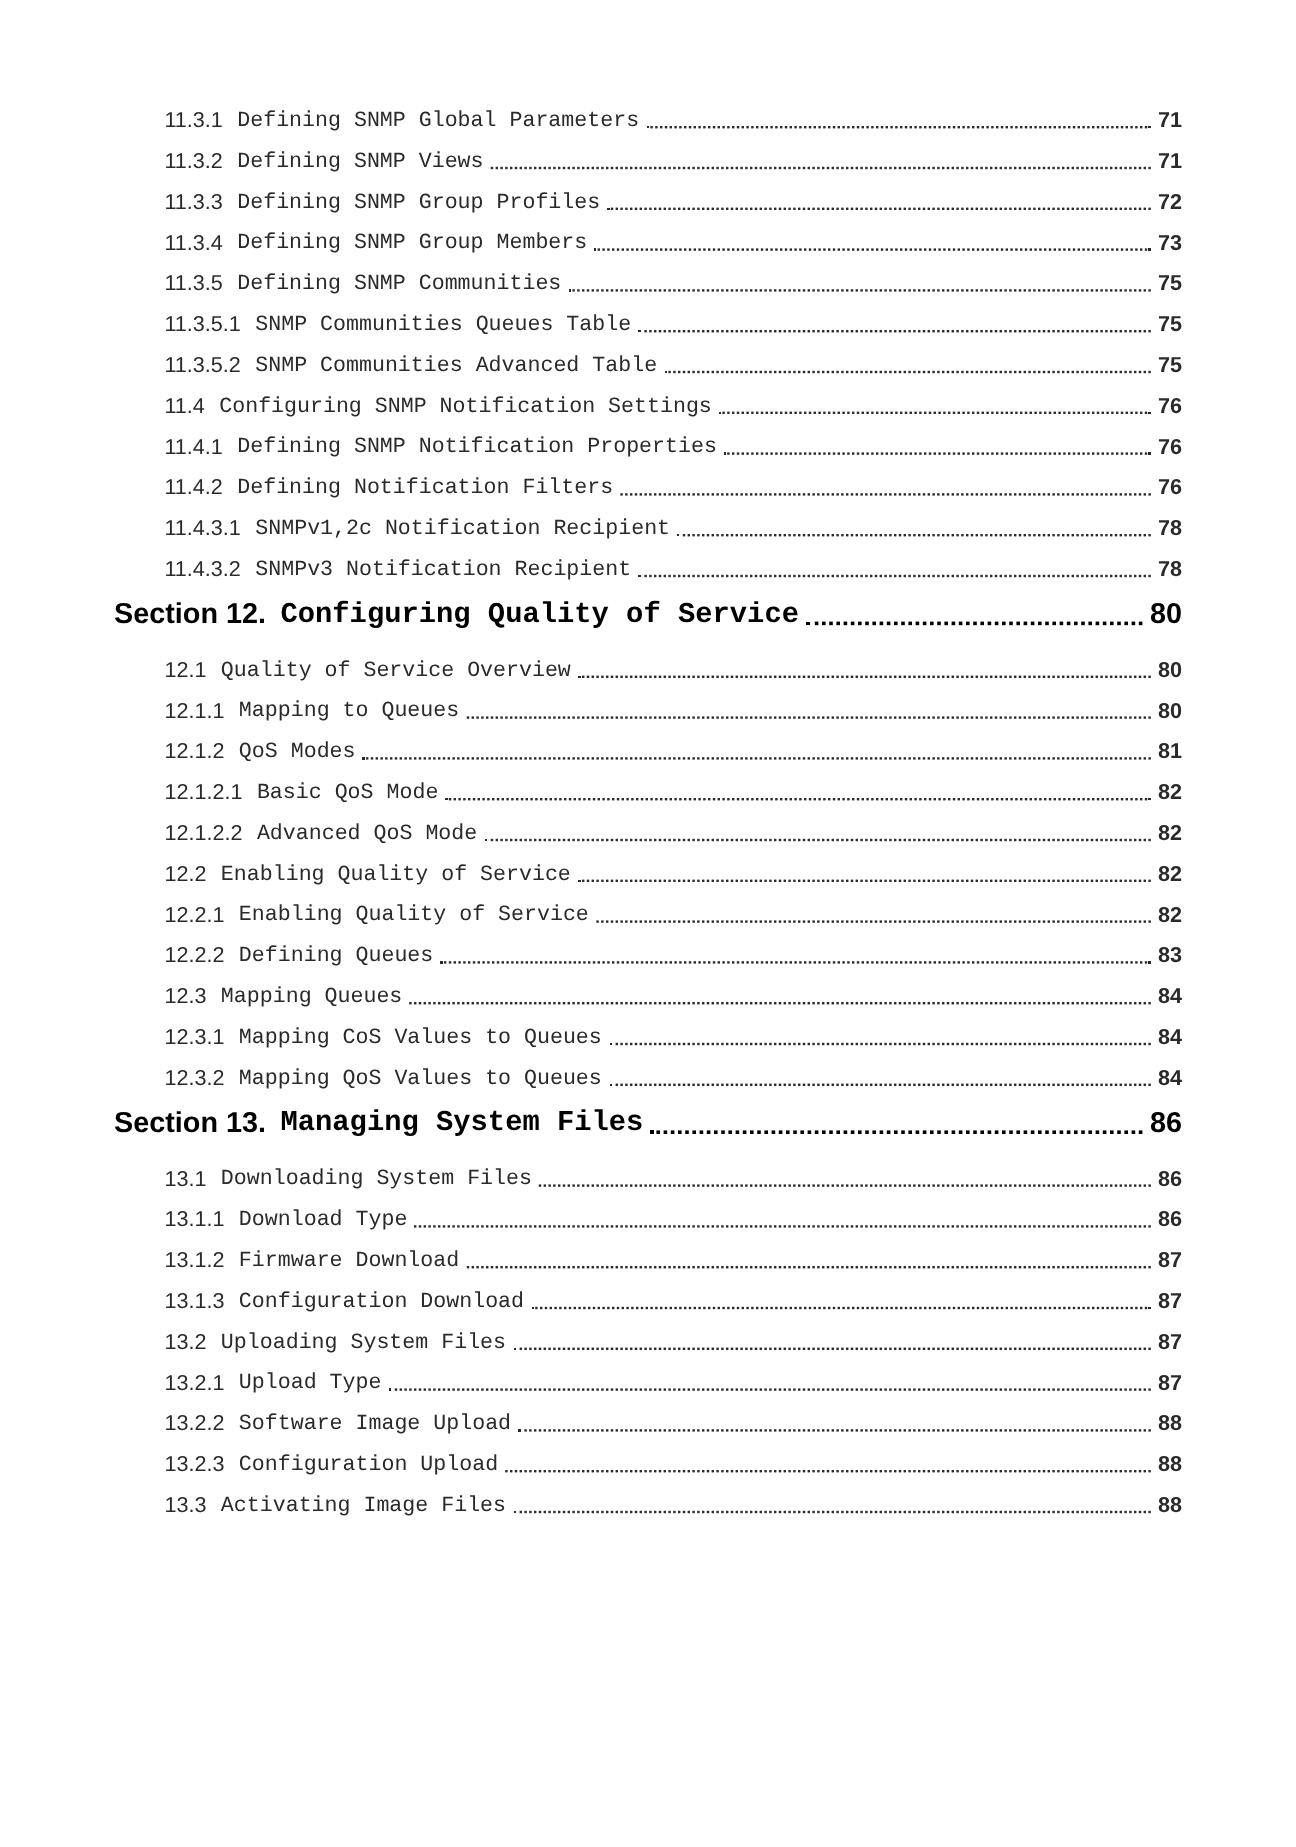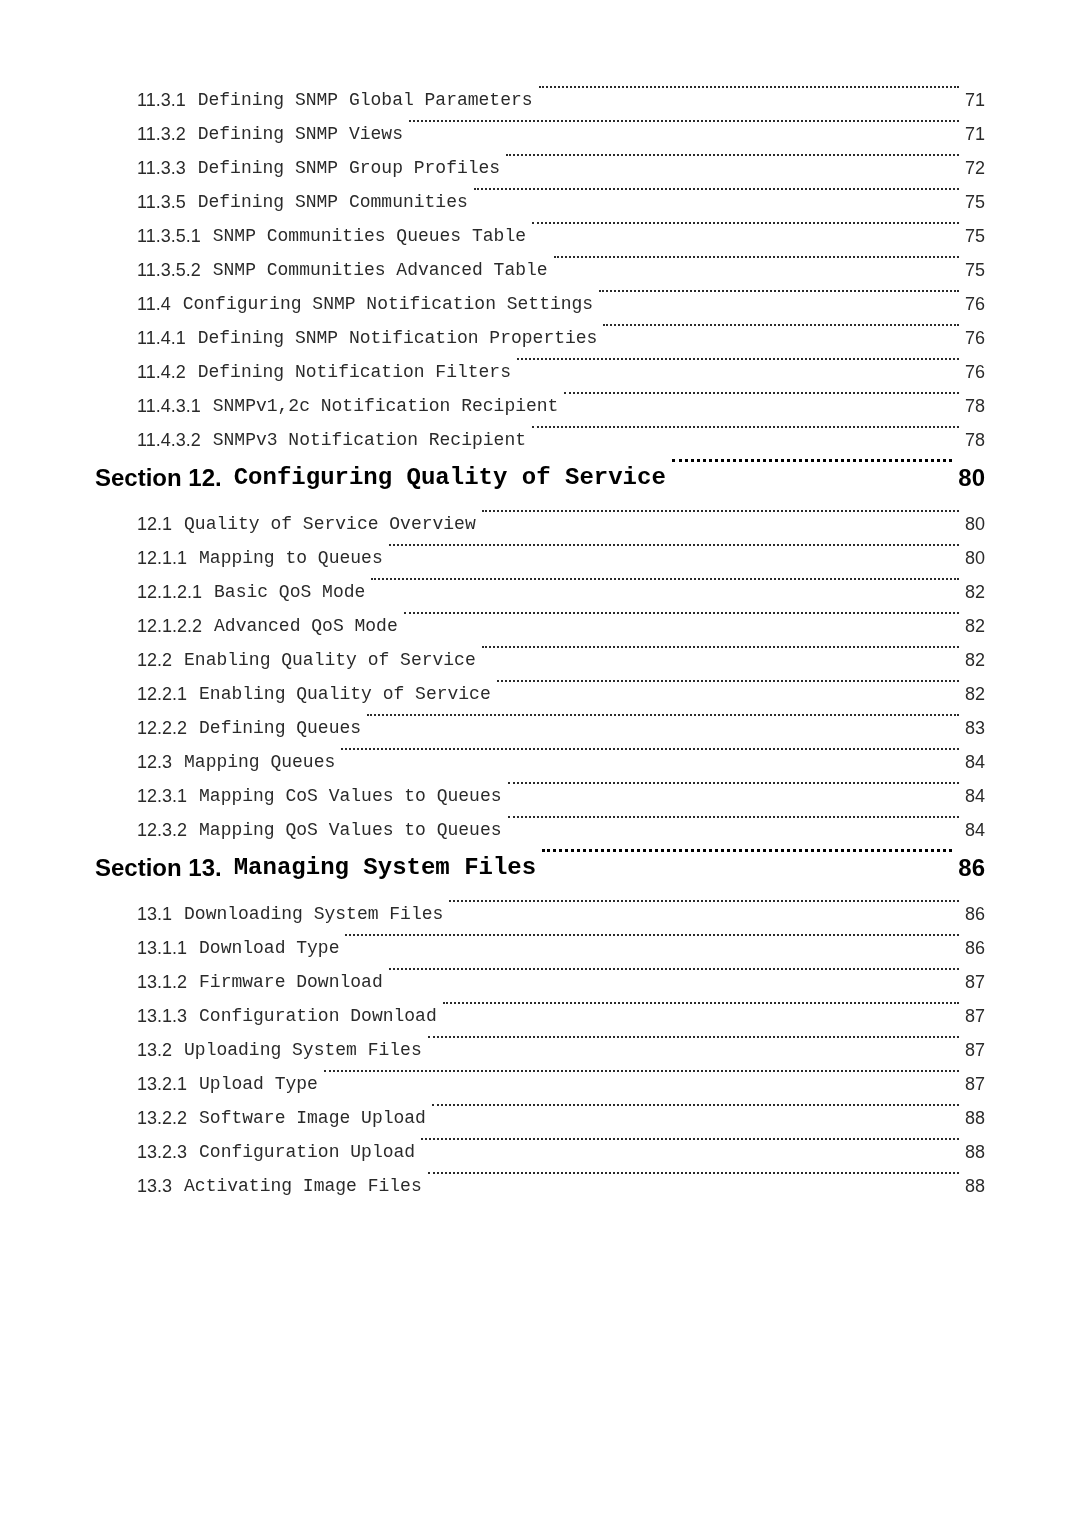--- a/index.html
+++ b/index.html
@@ -12,21 +12,21 @@
       font-family: Arial, Helvetica, sans-serif;
       width: 1080px;
       height: 1539px;
       padding: 90px 95px 90px 95px;
     }
     .toc-container {
       width: 100%;
     }
     .toc-entry {
       display: flex;
-      align-items: flex-start;
+      align-items: flex-end;
       margin-bottom: 13px;
       font-size: 18px;
       color: #2a2a2a;
     }
     .toc-entry.indent-1 {
       padding-left: 42px;
     }
     .toc-entry.section-header {
       padding-left: 0;
       margin-top: 8px;
@@ -54,20 +54,21 @@
       position: relative;
       top: -4px;
       min-width: 10px;
     }
     .toc-entry.section-header .entry-dots {
       border-bottom: 3px dotted #000000;
       top: -5px;
     }
     .entry-page {
       white-space: nowrap;
+      font-weight: bold;
     }
   </style>
 </head>
 <body>
 
 <div class="toc-container" id="toc-root">
 <div class="toc-entry indent-1">
       <span class="entry-number">11.3.1</span>
       <span class="entry-title">Defining SNMP Global Parameters</span>
       <span class="entry-dots"></span>
@@ -79,20 +80,26 @@
       <span class="entry-dots"></span>
       <span class="entry-page">71</span>
     </div>
     <div class="toc-entry indent-1">
       <span class="entry-number">11.3.3</span>
       <span class="entry-title">Defining SNMP Group Profiles</span>
       <span class="entry-dots"></span>
       <span class="entry-page">72</span>
     </div>
     <div class="toc-entry indent-1">
+      <span class="entry-number">11.3.4</span>
+      <span class="entry-title">Defining SNMP Group Members</span>
+      <span class="entry-dots"></span>
+      <span class="entry-page">73</span>
+    </div>
+    <div class="toc-entry indent-1">
       <span class="entry-number">11.3.5</span>
       <span class="entry-title">Defining SNMP Communities</span>
       <span class="entry-dots"></span>
       <span class="entry-page">75</span>
     </div>
     <div class="toc-entry indent-1">
       <span class="entry-number">11.3.5.1</span>
       <span class="entry-title">SNMP Communities Queues Table</span>
       <span class="entry-dots"></span>
       <span class="entry-page">75</span>
@@ -145,20 +152,26 @@
       <span class="entry-dots"></span>
       <span class="entry-page">80</span>
     </div>
     <div class="toc-entry indent-1">
       <span class="entry-number">12.1.1</span>
       <span class="entry-title">Mapping to Queues</span>
       <span class="entry-dots"></span>
       <span class="entry-page">80</span>
     </div>
     <div class="toc-entry indent-1">
+      <span class="entry-number">12.1.2</span>
+      <span class="entry-title">QoS Modes</span>
+      <span class="entry-dots"></span>
+      <span class="entry-page">81</span>
+    </div>
+    <div class="toc-entry indent-1">
       <span class="entry-number">12.1.2.1</span>
       <span class="entry-title">Basic QoS Mode</span>
       <span class="entry-dots"></span>
       <span class="entry-page">82</span>
     </div>
     <div class="toc-entry indent-1">
       <span class="entry-number">12.1.2.2</span>
       <span class="entry-title">Advanced QoS Mode</span>
       <span class="entry-dots"></span>
       <span class="entry-page">82</span>

